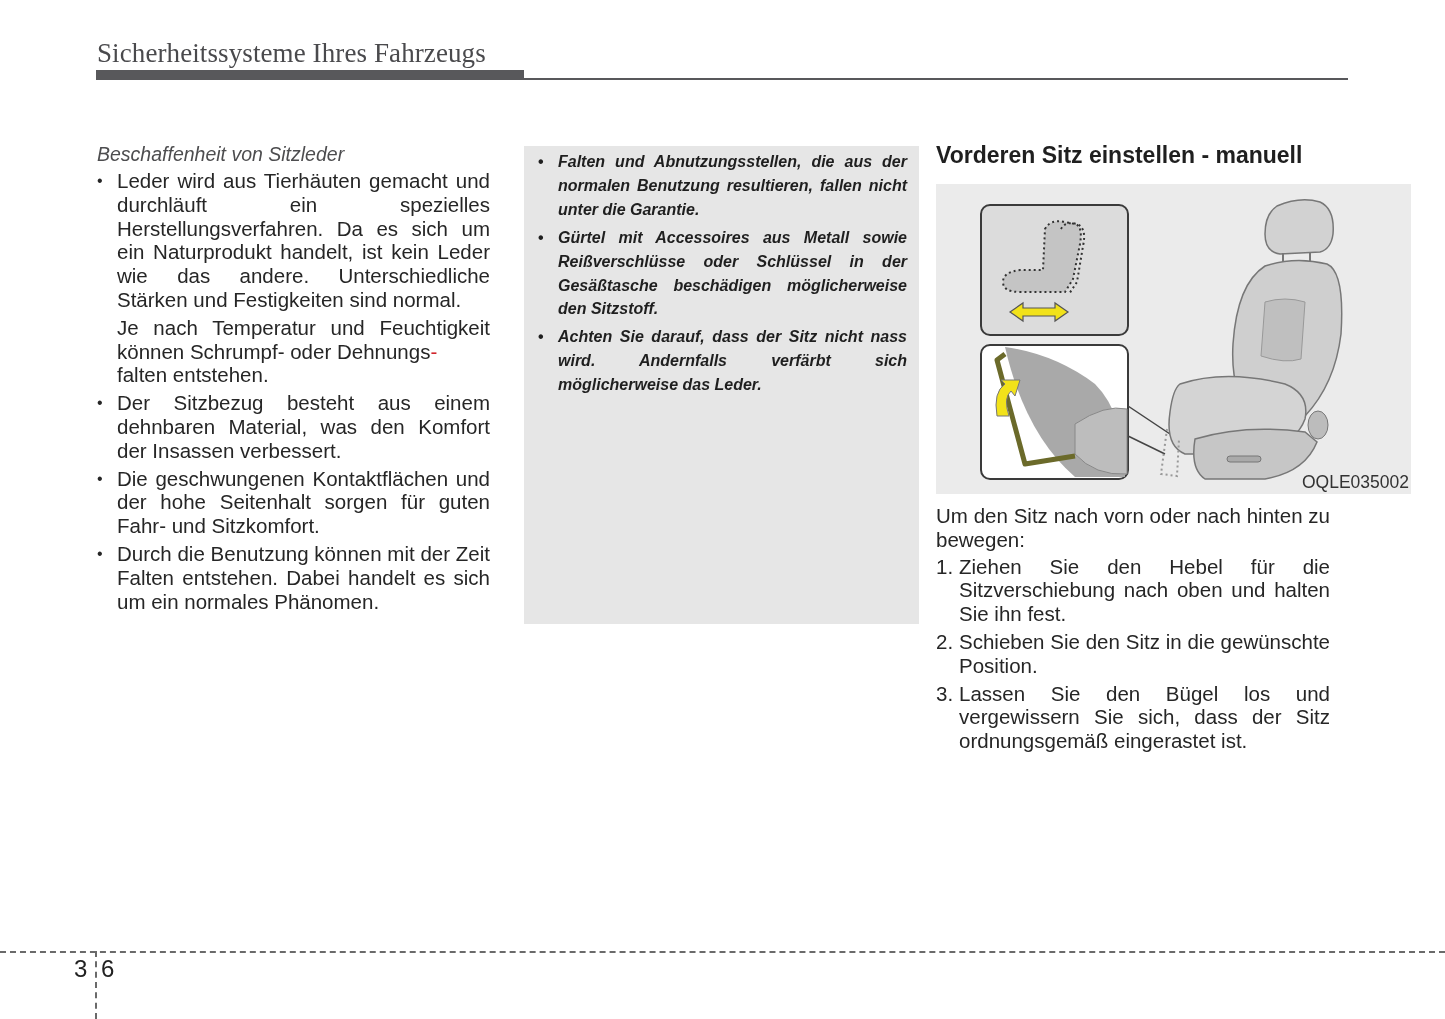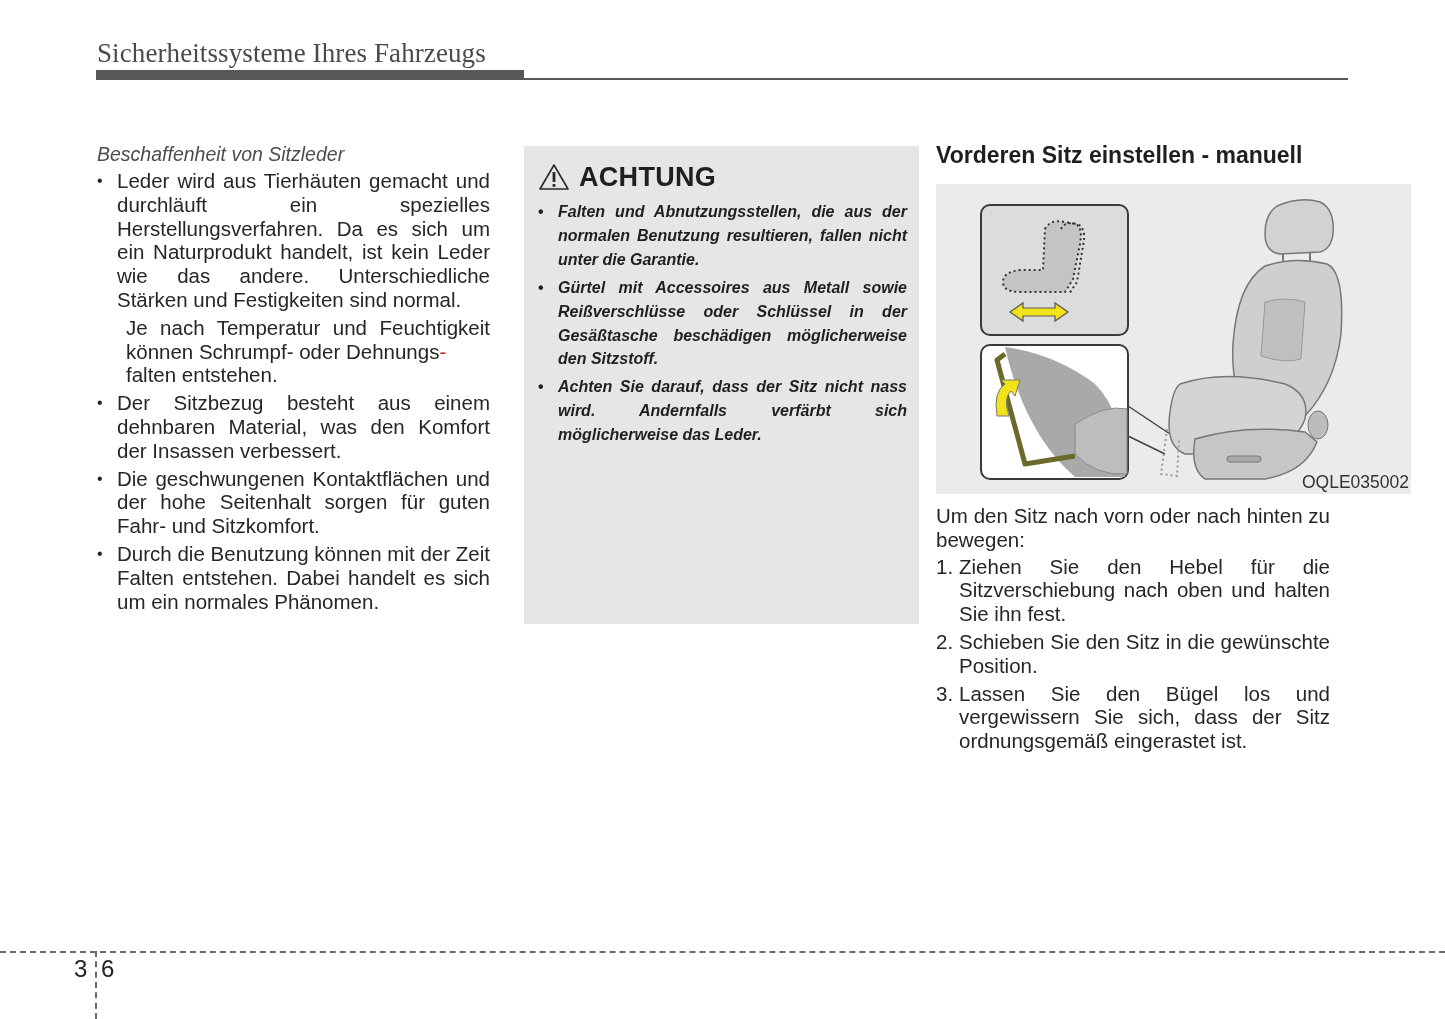--- a/index.html
+++ b/index.html
@@ -13,21 +13,21 @@
   .col-left { left:97px; top:141px; width:393px; }
   .col-mid { left:524px; top:146px; width:395px; height:478px; background:#e6e6e6; }
   .col-right { left:936px; top:140px; width:394px; }
 
   .subhead-italic { font-weight:normal; font-style:italic; font-size:19.5px; color:#4d4d4f; line-height:26px; }
   .body-text { font-size:20.5px; line-height:23.8px; text-align:justify; color:#262626; }
   .bullet-list { list-style:none; margin:2px 0 0 0; padding:0; }
   .bullet-list li { position:relative; padding-left:20px; margin-bottom:4px; }
   .bullet-list li::before { content:"•"; position:absolute; left:0; top:0; font-size:16px; }
   .para { margin:0; }
-  .para + .para { margin-top:4px;margin-left:9px; }
+  .para + .para { margin-top:4px; }
   .red-hyphen { color:#d0242b; }
 
   .warn-head { display:flex; align-items:center; padding:12px 0 0 14px; height:38px; }
   .warn-icon { width:32px; height:28px; margin-right:9px; }
   .warn-title { font-weight:bold; font-size:27px; color:#1f1f1f; letter-spacing:0.3px; }
   .warn-list { list-style:none; margin:4px 0 0 0; padding:0 12px 0 14px; }
   .warn-list li { position:relative; padding-left:20px; font-weight:bold; font-style:italic; font-size:16px; line-height:23.9px; text-align:justify; color:#1f1f1f; margin-bottom:4px; }
   .warn-list li::before { content:"•"; position:absolute; left:0; top:0; font-style:normal; font-size:16px; }
 
   .sec-title { font-weight:bold; font-size:23px; color:#1f1f1f; line-height:30px; }
@@ -57,28 +57,20 @@
       <p class="para">Leder wird aus Tierhäuten gemacht und durchläuft ein spezielles Herstellungsverfahren. Da es sich um ein Naturprodukt handelt, ist kein Leder wie das andere. Unterschiedliche Stärken und Festigkeiten sind normal.</p>
       <p class="para"><span>Je nach Temperatur und Feuchtigkeit können Schrumpf- oder Dehnungs</span><span class="red-hyphen">-</span><br><span>falten entstehen.</span></p>
     </li>
     <li>Der Sitzbezug besteht aus einem dehnbaren Material, was den Komfort der Insassen verbessert.</li>
     <li>Die geschwungenen Kontaktflächen und der hohe Seitenhalt sorgen für guten Fahr- und Sitzkomfort.</li>
     <li>Durch die Benutzung können mit der Zeit Falten entstehen. Dabei handelt es sich um ein normales Phänomen.</li>
   </ul>
 </div>
 
 <div class="col col-mid">
-  <div class="warn-head">
-    <svg class="warn-icon" viewBox="0 0 32 28">
-      <path d="M16 2 L30 26 L2 26 Z" fill="none" stroke="#2a2a2a" stroke-width="1.6" stroke-linejoin="round"></path>
-      <rect x="14.6" y="9" width="2.8" height="10" fill="#2a2a2a"></rect>
-      <rect x="14.6" y="21" width="2.8" height="2.8" fill="#2a2a2a"></rect>
-    </svg>
-    <span class="warn-title">ACHTUNG</span>
-  </div>
   <ul class="warn-list">
     <li>Falten und Abnutzungsstellen, die aus der normalen Benutzung resultieren, fallen nicht unter die Garantie.</li>
     <li>Gürtel mit Accessoires aus Metall sowie Reißverschlüsse oder Schlüssel in der Gesäßtasche beschädigen möglicherweise den Sitzstoff.</li>
     <li>Achten Sie darauf, dass der Sitz nicht nass wird. Andernfalls verfärbt sich möglicherweise das Leder.</li>
   </ul>
 </div>
 
 <div class="col col-right">
   <div class="sec-title">Vorderen Sitz einstellen - manuell</div>
 

